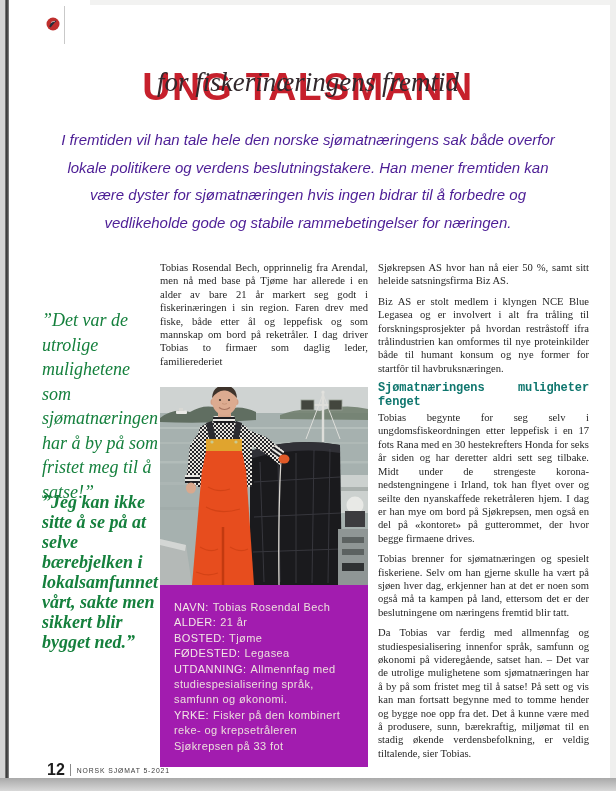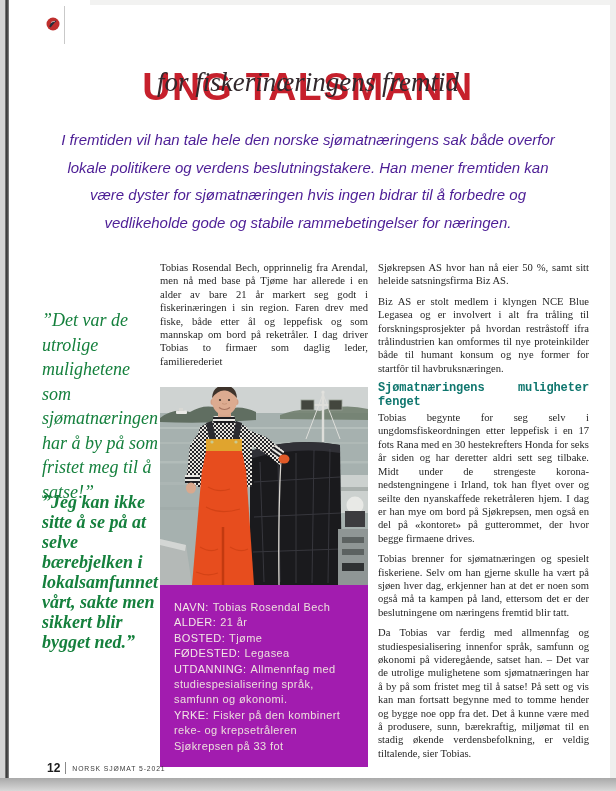--- a/index.html
+++ b/index.html
@@ -47,21 +47,21 @@
 
   .photo { position:absolute; left:160px; top:387px; width:208px; height:198px; overflow:hidden; background:#b9c0be; }
   .photo svg { display:block; }
 
   .infobox { position:absolute; left:160px; top:585px; width:208px; height:182px; box-sizing:border-box;
              background:#a21caf; color:#ecdfdd; padding:15px 12px 0 14px;
              font-size:11px; line-height:15.4px; letter-spacing:0.4px; }
   .ib-label { margin-right:4px; color:#f3e8e6; }
 
   .footer { position:absolute; left:47px; top:761px; display:flex; align-items:center; }
-  .footer .num { font-weight:700; font-size:12px; color:#1c1c1c; margin-right:5px; }
+  .footer .num { font-weight:700; font-size:16px; color:#1c1c1c; margin-right:5px; }
   .footer .sep { width:1px; height:12px; background:#8a8a8a; margin-right:6px; }
   .footer .mag { font-size:6.8px; letter-spacing:0.9px; color:#3a3a3a; }
 </style>
 </head>
 <body>
 
 <div class="page">
 
   <div class="edge-left-gray"></div>
   <div class="edge-left-dark"></div>

